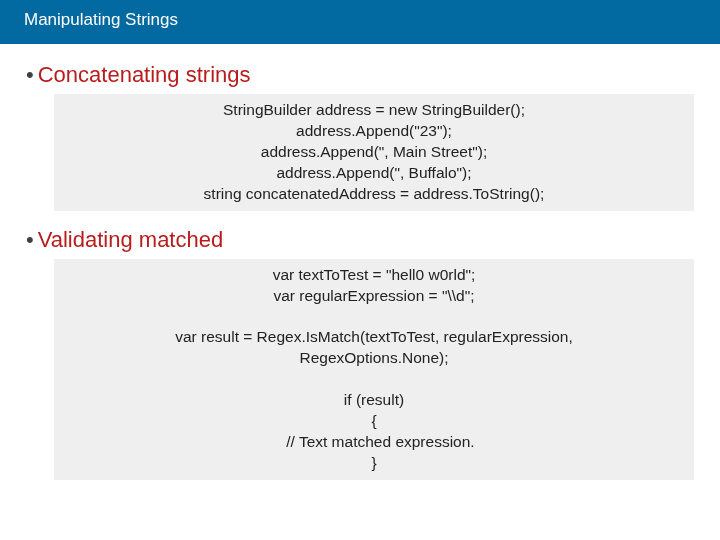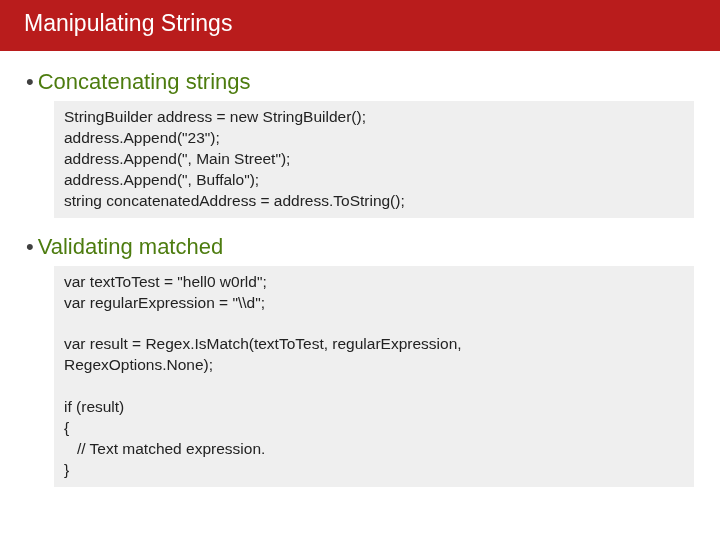--- a/index.html
+++ b/index.html
@@ -4,54 +4,55 @@
 <style>
   * { margin: 0; padding: 0; box-sizing: border-box; }
   body {
     width: 720px;
     height: 540px;
     font-family: "Segoe UI", "Segoe UI Light", Arial, sans-serif;
     background: #fff;
     overflow: hidden;
   }
   .header {
-    background: #b91c1c;
+    background: #0369a1;
     color: #fff;
     padding: 10px 24px 14px 24px;
-    font-size: 23px;
+    font-size: 17px;
     font-weight: 300;
   }
   .content {
     padding: 18px 26px 0 26px;
   }
   .bullet-line {
     display: flex;
     align-items: baseline;
     margin-bottom: 6px;
   }
   .bullet-dot {
     color: #404040;
     font-size: 22px;
     line-height: 1;
     margin-right: 4px;
   }
   .bullet-text {
     font-size: 22px;
     font-weight: 300;
-    color: #4d7c0f;
+    color: #b91c1c;
   }
   .code-block {
     background: #efefef;
     margin: 4px 0 16px 28px;
     padding: 6px 10px 6px 10px;
     font-family: "Segoe UI", Arial, sans-serif;
     font-size: 15.5px;
     line-height: 1.35;
     color: #222;
     white-space: pre-wrap;
+    text-align: center;
   }
   .code-block.second {
     margin-bottom: 0;
   }
 </style>
 </head>
 <body>
 
 <div class="header">
   <span>Manipulating Strings</span>

